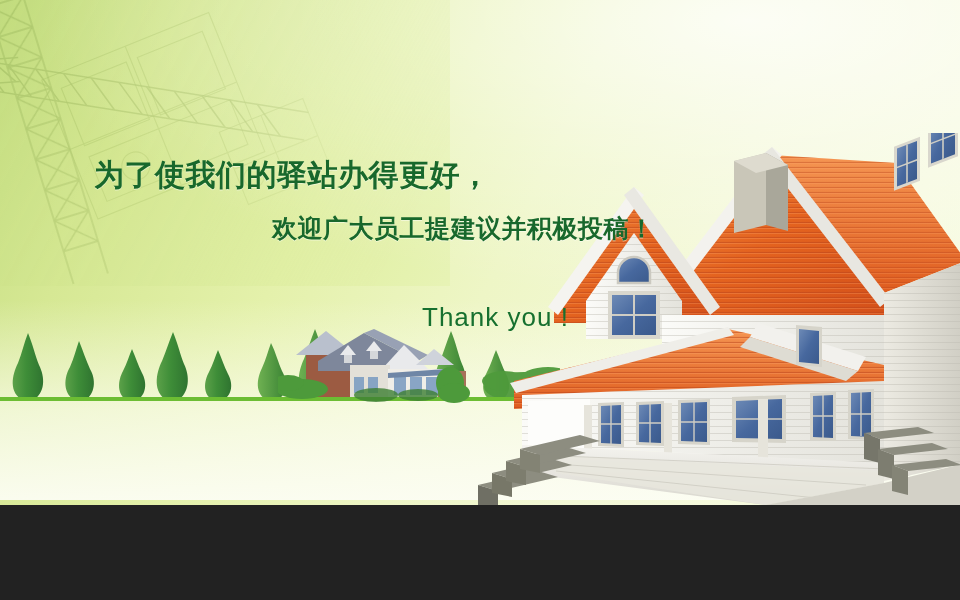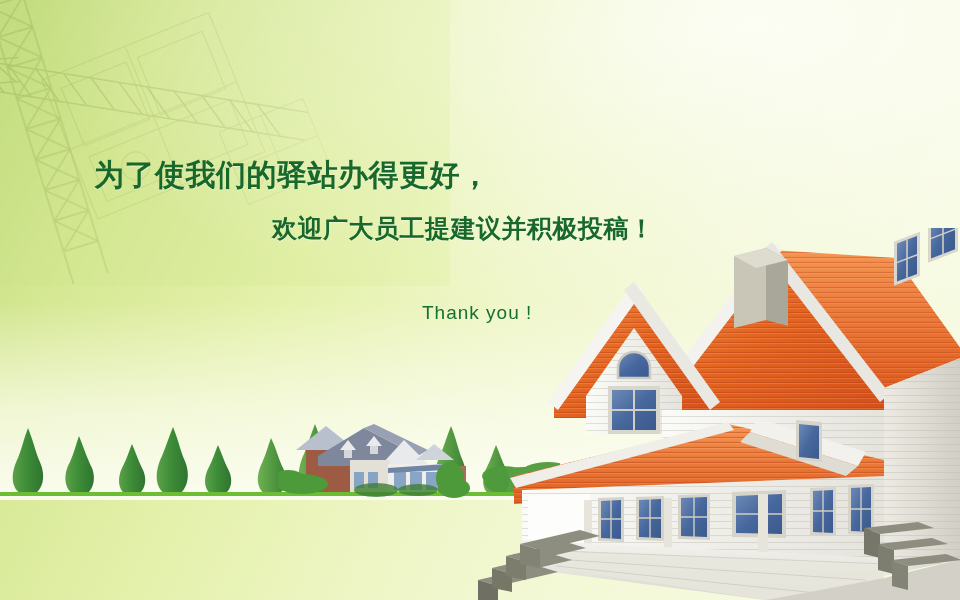--- a/index.html
+++ b/index.html
@@ -1,20 +1,20 @@
 <!DOCTYPE html>
 <html><head>
 <meta charset="utf-8">
 <title>Presentation Closing Slide</title>
 <style>
   * { margin:0; padding:0; box-sizing:border-box; }
   html,body{ background:#222; }
   .slide{
     position:relative;
-    width:960px; height:600px;
+    width:960px; height:505px;
     overflow:hidden;
     font-family:"Liberation Sans", sans-serif;
     background:
       radial-gradient(120% 90% at 78% 4%, rgba(255,255,255,0.78) 0%, rgba(255,255,255,0.30) 34%, rgba(255,255,255,0) 62%),
       linear-gradient(116deg, #c2dc7e 0%, #d6e894 16%, #e4f1ab 34%, #eef6c6 52%, #f3f8d6 68%, #f6fade 84%, #f7fbe4 100%);
   }
 
   
   .watermark{ position:absolute; left:-20px; top:-14px; width:470px; height:300px;
     opacity:.30; mix-blend-mode:multiply; pointer-events:none; }
@@ -36,21 +36,21 @@
 
   
   .house-main{ position:absolute; right:-6px; bottom:0; width:500px; height:372px; }
 
   
   .txt{ position:absolute; color:#18682c; white-space:nowrap; }
   .cn{ font-family:"DejaVu Serif", "Liberation Serif", serif; font-weight:700;
        letter-spacing:.5px; text-shadow:0 1px 0 rgba(255,255,255,.45); }
   .line1{ left:94px; top:155px; font-size:30px; }
   .line2{ left:272px; top:212px; font-size:25px; }
-  .thanks{ left:422px; top:302px; font-size:19px; font-weight:400; letter-spacing:1px;
+  .thanks{ left:422px; top:302px; font-size:26px; font-weight:400; letter-spacing:1px;
            color:#16702f; font-family:"Liberation Sans", sans-serif; }
 </style>
 </head>
 <body>
 
 <div class="slide">
 
   <div class="watermark">
     <svg width="470" height="300" viewBox="0 0 470 300">
       <g stroke="#7e9a48" stroke-width="1.1" fill="none" opacity=".55">

